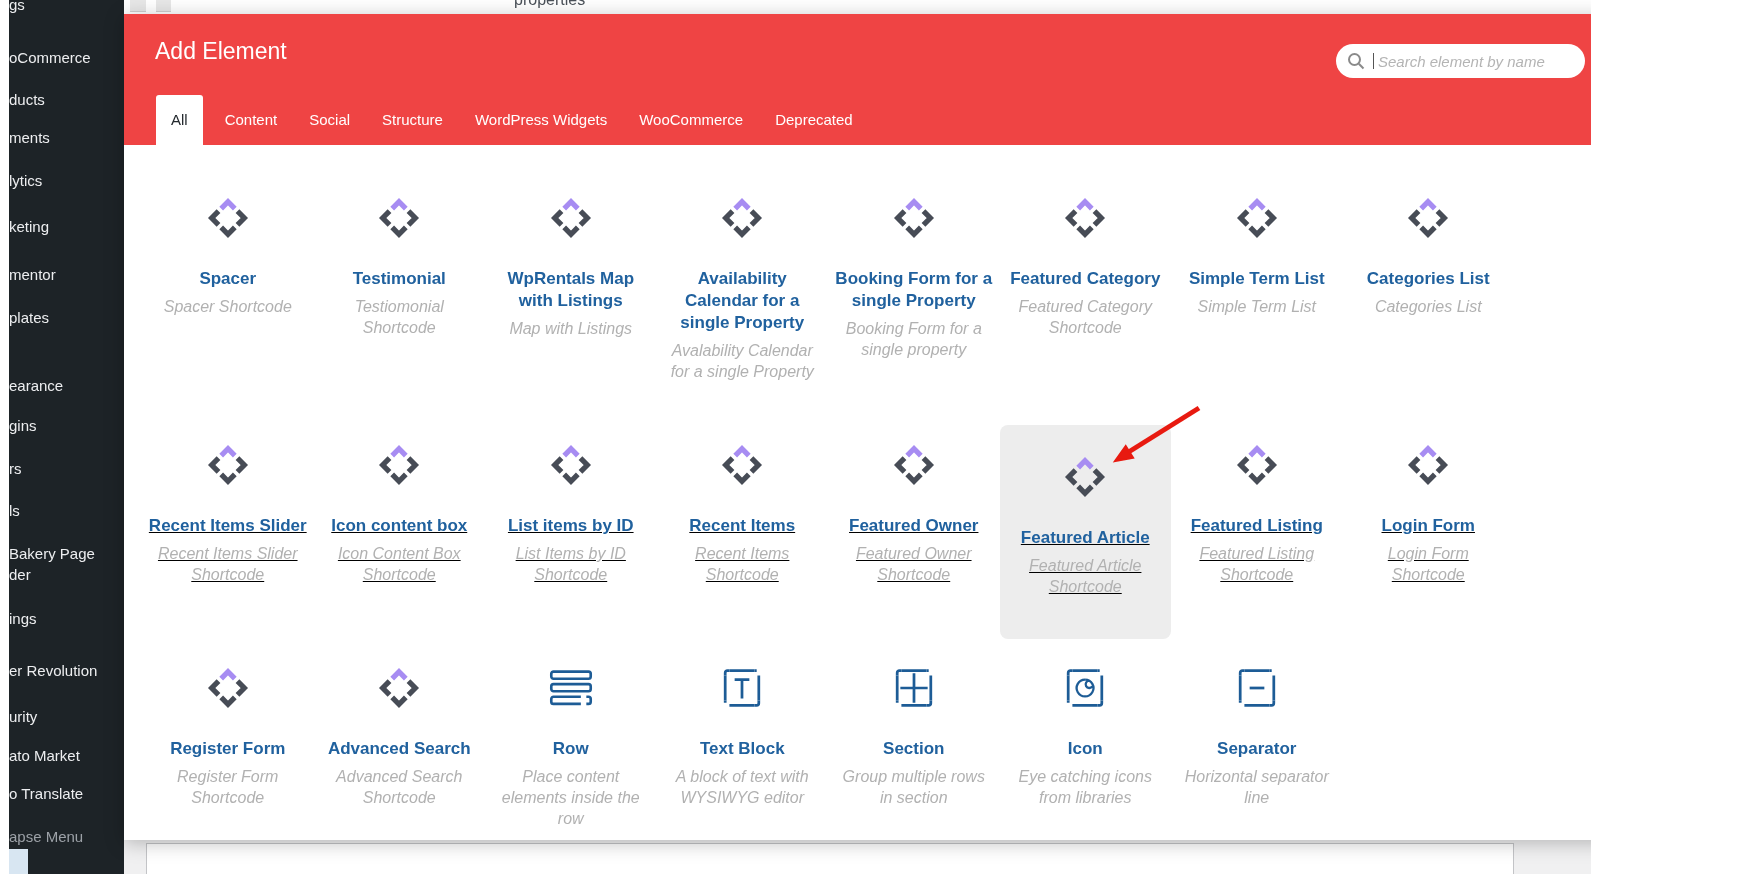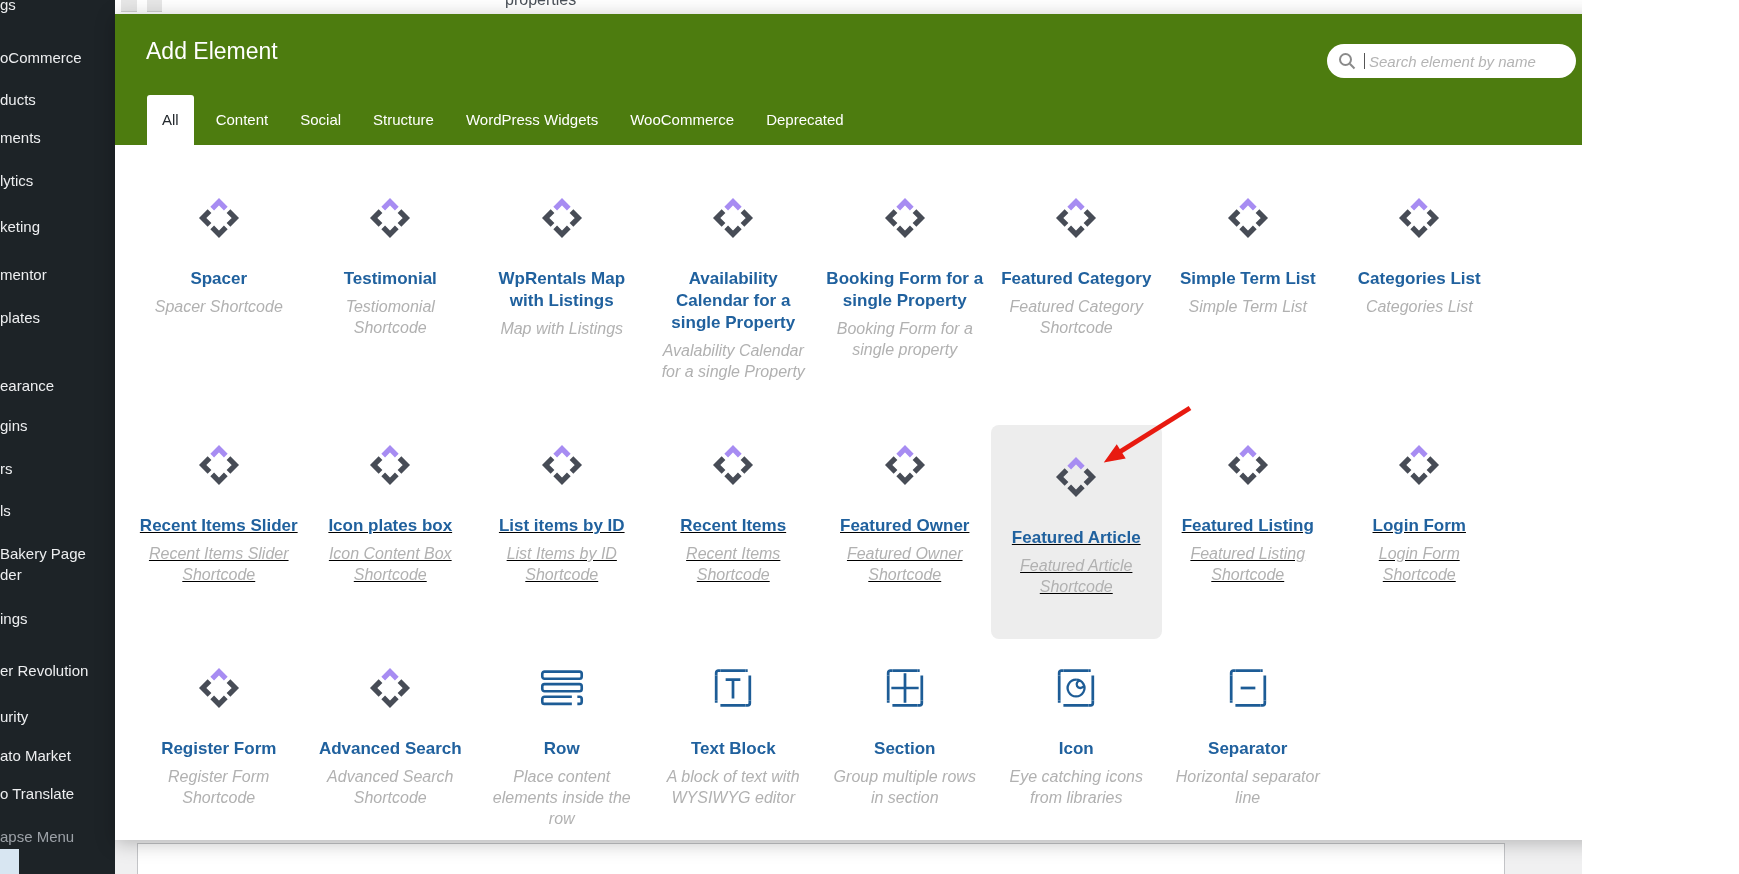--- a/index.html
+++ b/index.html
@@ -1,18 +1,18 @@
 <!DOCTYPE html>
 <html><head>
 <meta charset="utf-8">
 <style>
   html,body{margin:0;padding:0;background:#fff;}
   *{box-sizing:border-box;}
   body{font-family:"Liberation Sans", sans-serif;}
-  #screen{position:relative;width:1582px;height:874px;overflow:hidden;background:#fff;}
+  #screen{position:relative;width:1582px;height:874px;overflow:hidden;background:#fff;margin-left:9px;}
 
   
   #sidebar{position:absolute;left:0;top:0;width:115px;height:874px;background:#1d2327;z-index:1;}
   .sb-item{position:absolute;left:0;width:115px;color:#edeef0;font-size:15px;line-height:21px;white-space:pre-line;overflow:hidden;}
   .sb-item.dim{color:#9ca1a7;}
   #top-strip{position:absolute;left:115px;top:0;width:1522px;height:14px;background:#fff;z-index:1;}
   .mini-tab{position:absolute;top:0;height:12px;background:#e7e7e7;border-bottom:1px solid #cfcfcf;}
   #properties-clip{position:absolute;left:390px;top:0;width:180px;height:14px;overflow:hidden;}
   #properties-clip span{position:absolute;top:-9px;left:0;font-size:16px;color:#4a5058;}
   #bottom-strip{position:absolute;left:115px;top:840px;width:1624px;height:34px;background:#f0f0f1;z-index:1;}
@@ -32,21 +32,21 @@
   #rp-select{position:absolute;left:-16px;top:357px;width:100px;height:32px;background:#fff;border:1px solid #80858c;border-radius:4px;}
   #rp-select .val{position:absolute;left:26px;top:6px;font-size:15px;color:#2c3338;}
   #rp-select svg{position:absolute;right:8px;top:12px;}
   .rp-version{left:6px;font-size:21px;color:#c4c4c4;}
   #rp-features{position:absolute;left:-30px;top:612px;width:132px;height:37px;background:#5b35c9;}
   #rp-features span{position:absolute;left:36px;top:10px;font-size:15px;color:#fff;white-space:nowrap;}
   #rp-pagebg{position:absolute;left:0;top:823px;width:102px;height:51px;background:#f0f0f1;}
 
   
   #modal{position:absolute;left:115px;top:14px;width:1522px;height:826px;background:#fff;z-index:10;box-shadow:0 3px 18px rgba(0,0,0,.25);}
-  #modal-header{position:absolute;left:0;top:0;width:100%;height:131px;background:#4d7c0f;}
+  #modal-header{position:absolute;left:0;top:0;width:100%;height:131px;background:#ef4444;}
   #modal-title{position:absolute;left:31px;top:24px;font-size:23px;font-weight:300;color:#fff;}
   #search-box{position:absolute;right:61px;top:30px;width:249px;height:34px;background:#fff;border-radius:17px;}
   #search-box svg{position:absolute;left:11px;top:8px;}
   #search-caret{position:absolute;left:37px;top:9px;width:1px;height:16px;background:#555;}
   #search-input{position:absolute;left:40px;top:0;width:200px;height:34px;border:0;outline:0;background:transparent;font-family:"Liberation Sans",sans-serif;font-size:15px;font-style:italic;color:#555;}
   #search-input::placeholder{color:#b4b4b4;opacity:1;}
   #close-btn{position:absolute;left:1477px;top:26px;width:28px;height:28px;cursor:pointer;}
   #tabs{position:absolute;left:32px;bottom:0;height:50px;display:flex;align-items:stretch;}
   .tab{color:#fff;font-size:15px;line-height:50px;margin-right:32px;white-space:nowrap;cursor:pointer;}
   .tab.active{background:#fff;color:#23282d;padding:0 15px;margin-right:22px;border-radius:3px 3px 0 0;}
@@ -280,21 +280,21 @@
             </div>
             <div class="cell">
               <div class="el-icon">
                 <svg width="46" height="48" viewBox="0 0 48 48">
     <path d="M16.9 14.1 L24 7 L31.1 14.1" fill="none" stroke="#a78cf2" stroke-width="5.5"></path>
     <path d="M33.9 16.9 L41 24 L33.9 31.1" fill="none" stroke="#474c56" stroke-width="5.5"></path>
     <path d="M31.1 33.9 L24 41 L16.9 33.9" fill="none" stroke="#474c56" stroke-width="5.5"></path>
     <path d="M14.1 31.1 L7 24 L14.1 16.9" fill="none" stroke="#474c56" stroke-width="5.5"></path>
                 </svg>
               </div>
-              <div class="el-title">Icon plates box</div>
+              <div class="el-title">Icon content box</div>
               <div class="el-desc">Icon Content Box Shortcode</div>
             </div>
             <div class="cell">
               <div class="el-icon">
                 <svg width="46" height="48" viewBox="0 0 48 48">
     <path d="M16.9 14.1 L24 7 L31.1 14.1" fill="none" stroke="#a78cf2" stroke-width="5.5"></path>
     <path d="M33.9 16.9 L41 24 L33.9 31.1" fill="none" stroke="#474c56" stroke-width="5.5"></path>
     <path d="M31.1 33.9 L24 41 L16.9 33.9" fill="none" stroke="#474c56" stroke-width="5.5"></path>
     <path d="M14.1 31.1 L7 24 L14.1 16.9" fill="none" stroke="#474c56" stroke-width="5.5"></path>
                 </svg>

